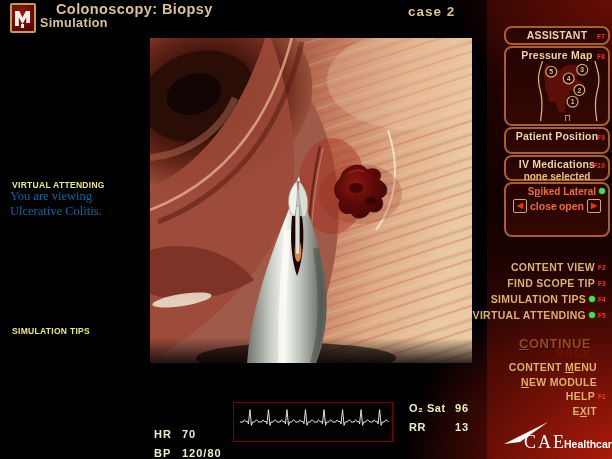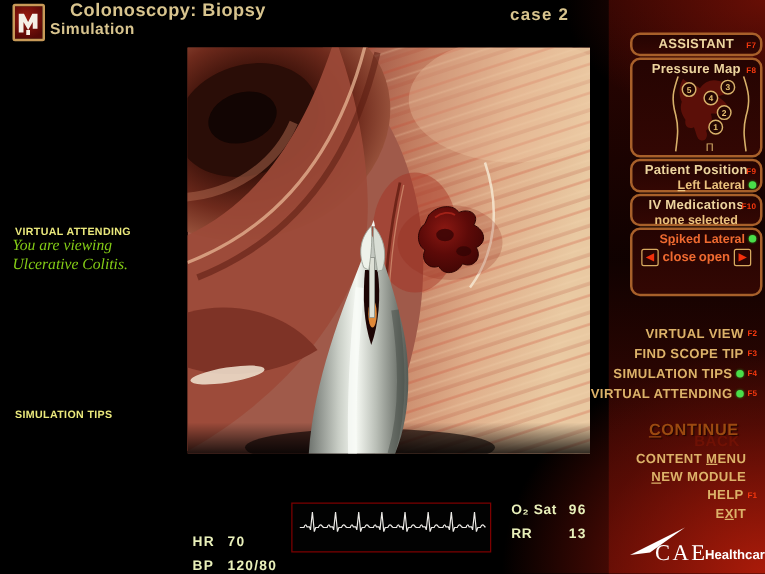--- a/index.html
+++ b/index.html
@@ -20,21 +20,21 @@
   .title{position:absolute;left:40px;top:2px;color:#d8c48e;font-weight:bold;line-height:1.05;}
   .title .l1{font-size:14.5px;letter-spacing:.4px;margin-left:16px;}
   .title .l2{font-size:12.5px;letter-spacing:.4px;}
   .case{position:absolute;left:408px;top:4px;color:#d8c48e;font-weight:bold;font-size:13.5px;letter-spacing:1px;}
 
   
   .viewport{position:absolute;left:150px;top:38px;width:322px;height:325px;background:#1a0503;}
 
   
   .note-head{position:absolute;color:#eae87c;font-weight:bold;font-size:8.5px;letter-spacing:.3px;}
-  .note-body{position:absolute;color:#84cc16;font-family:"Liberation Serif",serif;font-size:12.5px;line-height:1.18;font-style:italic;}
+  .note-body{position:absolute;color:#0369a1;font-family:"Liberation Serif",serif;font-size:12.5px;line-height:1.18;}
 
   
   .sidebar{position:absolute;left:504px;top:26px;width:106px;}
   .panel{border:2px solid #a8602a;border-radius:8px;background:linear-gradient(180deg,#250402,#330703);
     box-sizing:border-box;margin-bottom:1px;position:relative;padding:1px 3px;}
   .p-title{position:relative;text-align:center;color:#ecd49e;font-weight:bold;font-size:10.5px;letter-spacing:.2px;height:12px;line-height:12px;}
   .fkey{color:#f6380e;font-size:6.5px;font-weight:bold;}
   .p-title .fkey{position:absolute;right:0;top:2px;}
   .p-val{display:flex;justify-content:flex-end;align-items:center;gap:3px;color:#eac27e;font-weight:bold;font-size:10px;height:12px;}
   .p-val.center{justify-content:center;}
@@ -216,24 +216,20 @@
         </g>
         <text x="59" y="62" font-size="9" fill="#d8b16a" text-anchor="middle">Π</text>
       </svg>
     </div>
 
     <div class="panel" style="height:27px;">
       <div class="p-title">
         <span>Patient Position</span>
         <span class="fkey">F9</span>
       </div>
-      <div class="p-val">
-        <span><span class="key-u">L</span><span>eft Lateral</span></span>
-        <span class="dot"></span>
-      </div>
     </div>
 
     <div class="panel" style="height:26px;">
       <div class="p-title">
         <span>IV Medications</span>
         <span class="fkey">F10</span>
       </div>
       <div class="p-val center">none selected</div>
     </div>
 
@@ -250,21 +246,21 @@
         <span class="oc-side">
           <span>open</span>
           <span class="abtn">▶</span>
         </span>
       </div>
     </div>
   </div>
 
   <div class="menu" style="top:259px;">
     <div class="menu-row">
-      <span class="m-label">VIRTUAL VIEW</span>
+      <span class="m-label">CONTENT VIEW</span>
       <span class="fkey m-fkey">F2</span>
     </div>
     <div class="menu-row">
       <span class="m-label">FIND SCOPE TIP</span>
       <span class="fkey m-fkey">F3</span>
     </div>
     <div class="menu-row">
       <span class="m-label">SIMULATION TIPS</span>
       <span class="dot"></span>
       <span class="fkey m-fkey">F4</span>

